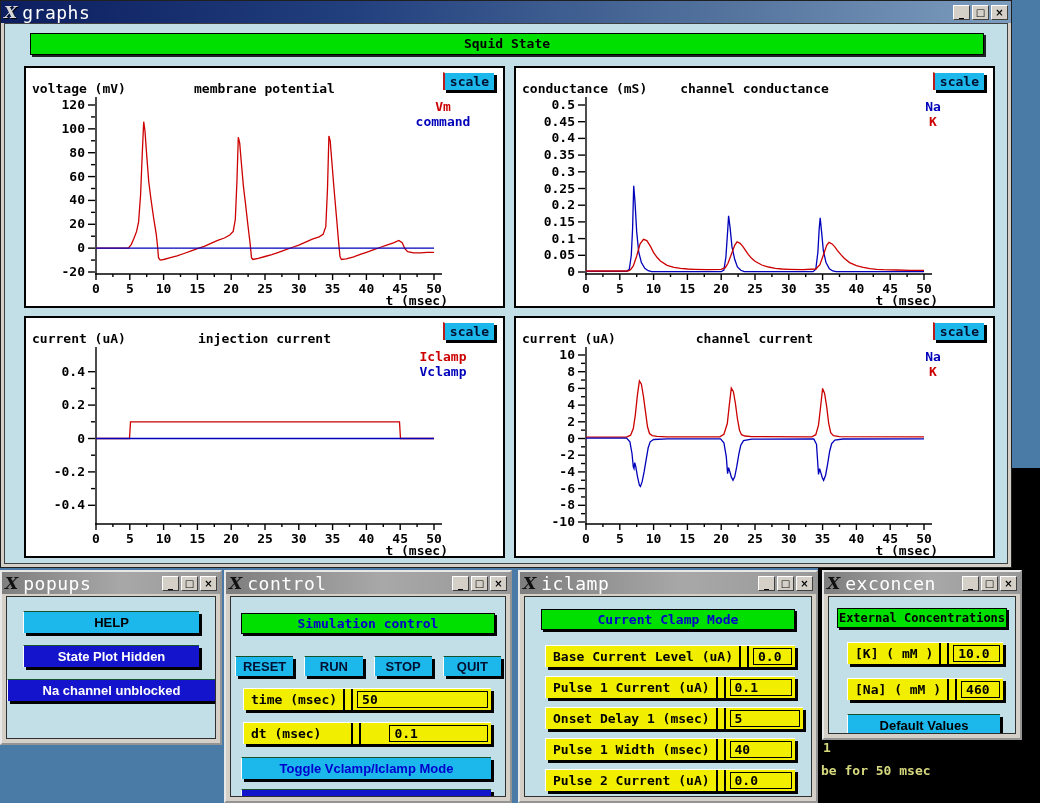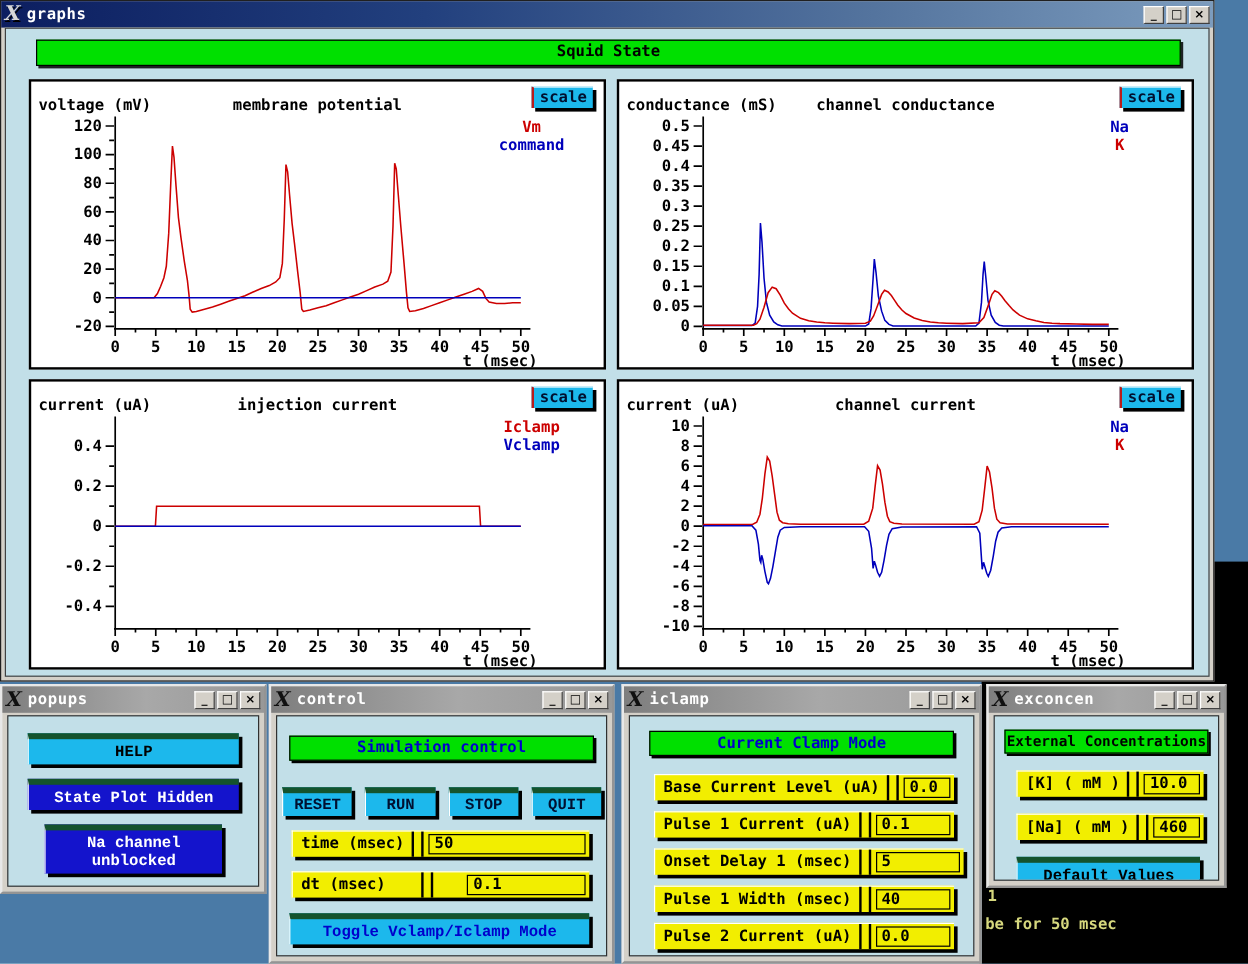--- a/index.html
+++ b/index.html
@@ -5,21 +5,21 @@
   html,body{margin:0;padding:0;}
   body{width:1040px;height:803px;position:relative;overflow:hidden;
        background:#4a7aa6;font-family:"DejaVu Sans Mono",monospace;}
   
   .titlebar{height:22px;display:flex;align-items:center;gap:5px;padding:0 3px;box-sizing:border-box;}
   .titlebar.active{background:linear-gradient(90deg,#0c1e60 0%,#22407e 35%,#54749e 72%,#7c9cbe 100%);}
   .titlebar.inactive{background:linear-gradient(90deg,#7e7e7e 0%,#a8a8a8 55%,#989898 100%);}
   .xlogo{font-family:"DejaVu Serif",serif;font-weight:bold;font-style:italic;font-size:17px;line-height:17px;}
   .titlebar.active .xlogo{color:#d8d8d8;text-shadow:1px 1px 0 #000;}
   .titlebar.inactive .xlogo{color:#101010;}
-  .title-text{color:#fff;font-weight:bold;font-size:13px;letter-spacing:0.5px;}
+  .title-text{color:#fff;font-weight:normal;font-size:18px;letter-spacing:0.5px;}
   .winbtns{margin-left:auto;display:flex;gap:2px;}
   .winbtn{width:17px;height:15px;background:#d4d0c8;border:1px solid;border-color:#ffffff #404040 #404040 #ffffff;
           font-family:"DejaVu Sans",sans-serif;font-size:10px;line-height:13px;font-weight:bold;
           color:#000;text-align:center;padding:0;cursor:pointer;}
   .subwin{position:absolute;background:#d4d0c8;border:2px outset #e8e8e8;box-sizing:border-box;z-index:30;}
   .subwin .content{position:absolute;left:4px;right:4px;top:24px;bottom:4px;
                    background:#c2dfe8;border:1px solid #303030;overflow:hidden;box-sizing:border-box;}
   
   #graphs-win{position:absolute;left:0;top:0;width:1012px;height:568px;background:#d4d0c8;
               border:1px solid #202020;box-sizing:border-box;z-index:20;}
@@ -38,22 +38,22 @@
   .scale-btn{position:absolute;right:9px;top:4px;background:#1cb8ec;color:#001030;border:none;
              border-top:1px solid #fff;border-left:2px solid #b91c1c;box-shadow:3px 3px 0 #000;
              font-family:"DejaVu Sans Mono",monospace;font-weight:bold;font-size:13px;
              padding:0 5px;line-height:17px;cursor:pointer;}
   .plot-legend{position:absolute;right:6px;top:31px;width:108px;text-align:center;
                font-weight:bold;font-size:13px;line-height:15px;}
   .plot-svg{position:absolute;left:0;top:0;}
   
   .panel-header{display:block;background:#00e000;border:1px solid #000;box-shadow:2px 2px 0 #000;
                 font-weight:bold;font-size:13px;text-align:center;padding:2px 0;}
-  .panel-btn{display:block;border:none;border-top:5px solid #14532d;border-left:1px solid #fff;
-             box-shadow:3px 3px 0 #000;font-family:Liberation Mono, monospace;font-weight:bold;
+  .panel-btn{display:block;border:none;border-top:1px solid #14532d;border-left:1px solid #fff;
+             box-shadow:3px 3px 0 #000;font-family:Liberation Sans, sans-serif;font-weight:bold;
              font-size:13px;text-align:center;padding:3px 0;cursor:pointer;}
   .field{background:#f2ee00;box-shadow:3px 3px 0 #000;border-top:1px solid #fff;border-left:1px solid #fff;
          display:flex;align-items:center;height:21px;padding-left:7px;font-weight:bold;font-size:13px;color:#000;}
   .field .sep{width:6px;align-self:stretch;border-left:2px solid #000;border-right:2px solid #000;
               margin:0 4px 0 6px;}
   .field .value{flex:1;border:1px solid #000;background:#f2ee00;height:15px;line-height:15px;
                 padding-left:4px;margin-right:3px;font-weight:bold;font-size:13px;overflow:hidden;}
   
   #terminal{position:absolute;left:818px;top:468px;width:222px;height:335px;background:#000;z-index:10;}
   #terminal .tline{position:absolute;color:#d6d87e;font-size:13px;font-weight:bold;white-space:pre;}
@@ -370,21 +370,21 @@
     <span class="title-text">popups</span>
     <span class="winbtns">
       <button class="winbtn">_</button>
       <button class="winbtn">□</button>
       <button class="winbtn">×</button>
     </span>
   </div>
   <div class="content" id="popups-content">
       <button class="panel-btn" style="background: rgb(28, 184, 236); color: rgb(0, 0, 0); width: 176px; margin: 14px auto 0px;">HELP</button>
       <button class="panel-btn" style="background: rgb(20, 20, 204); color: rgb(255, 255, 255); width: 176px; margin: 12px auto 0px;">State Plot Hidden</button>
-      <button class="panel-btn" style="background: rgb(20, 20, 204); color: rgb(255, 255, 255); width: 148px; margin: 12px auto 0px;">Na channel unblocked</button>
+      <button class="panel-btn" style="background: rgb(20, 20, 204); color: rgb(255, 255, 255); width: 208px; margin: 12px auto 0px;">Na channel unblocked</button>
     </div>
 </div>
 
 <div class="subwin" id="win-control" style="left:224px;top:570px;width:288px;height:233px">
   <div class="titlebar inactive">
     <span class="xlogo">X</span>
     <span class="title-text">control</span>
     <span class="winbtns">
       <button class="winbtn">_</button>
       <button class="winbtn">□</button>

